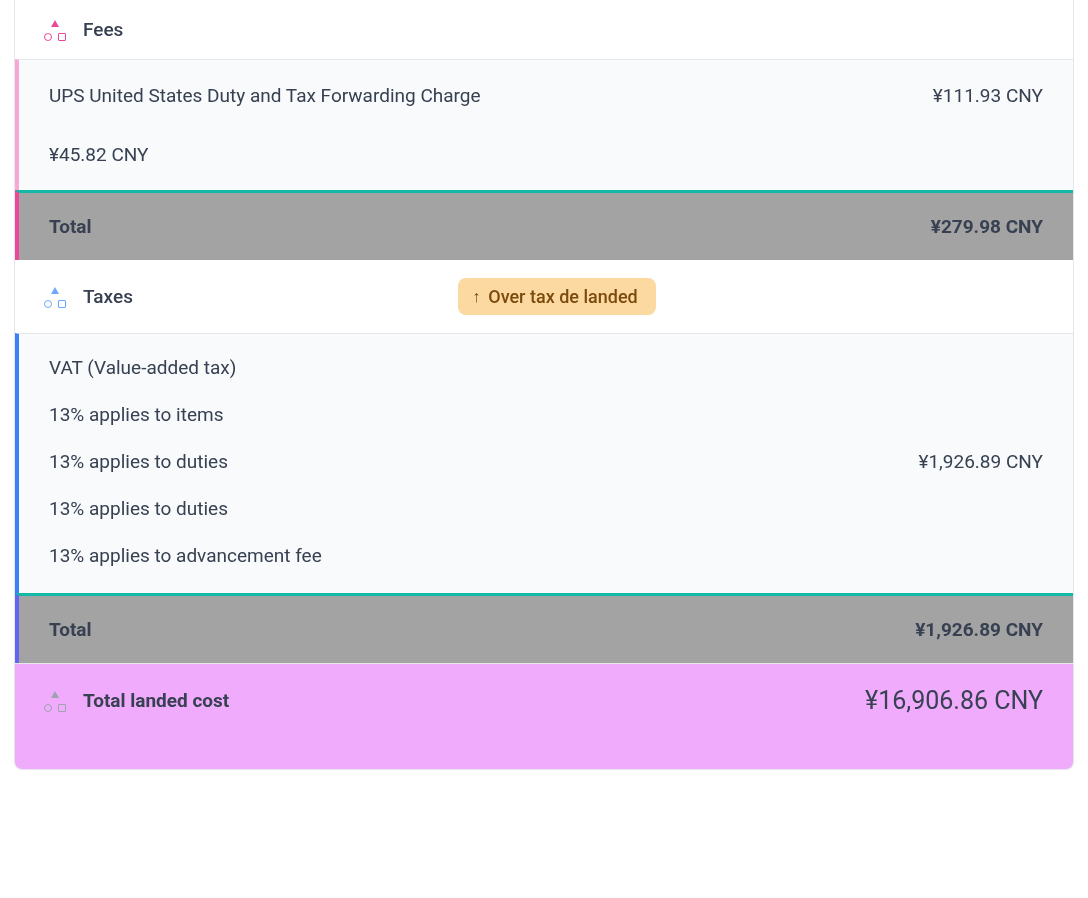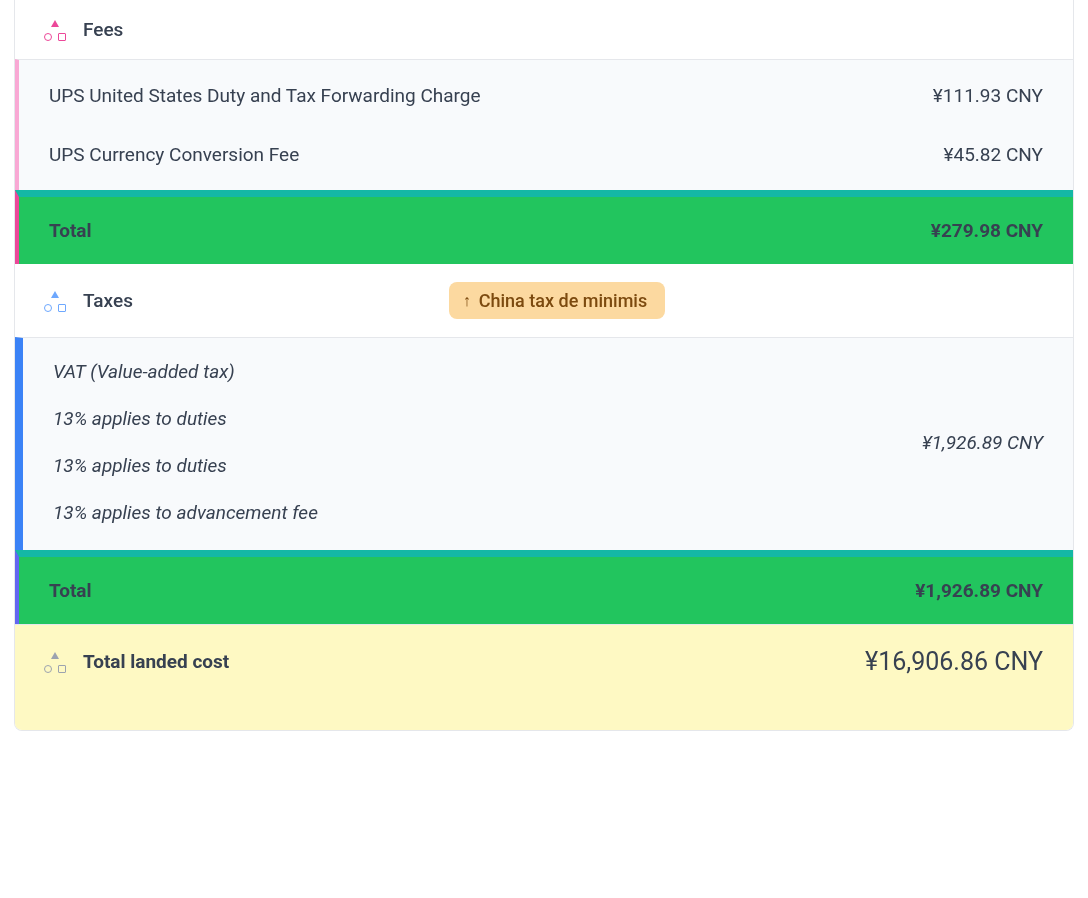--- a/index.html
+++ b/index.html
@@ -56,44 +56,43 @@
       font-weight: 700;
     }
     .line-items {
       background: #f8fafc;
       border-top: 1px solid #e5e7eb;
     }
     .line-items.pink {
       border-left: 4px solid #f9a8d4;
     }
     .line-items.blue {
-      border-left: 8px solid #3b82f6;
-      font-style: italic;
+      border-left: 4px solid #3b82f6;
     }
     .line-item {
       display: flex;
       justify-content: space-between;
       align-items: center;
       padding: 24px 30px;
       font-size: 19px;
       color: #374151;
     }
     .line-item + .line-item {
       padding-top: 12px;
     }
     .line-item-name {
       font-weight: 400;
     }
     .line-item-value {
       font-weight: 400;
       color: #374151;
     }
     .total-row {
-      background: #22c55e;
-      border-top: 7px solid #14b8a6;
+      background: #a3a3a3;
+      border-top: 3px solid #14b8a6;
       display: flex;
       justify-content: space-between;
       align-items: center;
       padding: 22px 30px;
       font-size: 19px;
       font-weight: 700;
       color: #374151;
     }
     .total-row.pink {
       border-left: 4px solid #ec4899;
@@ -114,21 +113,21 @@
       flex-direction: column;
       gap: 24px;
     }
     .vat-amount {
       font-weight: 400;
     }
     .landed-row {
       display: flex;
       justify-content: space-between;
       padding: 22px 30px 54px 30px;
-      background: #fef9c3;
+      background: #f0abfc;
       border-top: 1px solid #e5e7eb;
       gap: 27px;
     }
     .landed-left {
       display: flex;
       align-items: center;
       gap: 18px;
     }
     .landed-title {
       font-size: 19px;
@@ -192,47 +191,47 @@
     </span>
     <span class="header-title">Fees</span>
   </div>
 
   <div class="line-items pink">
     <div class="line-item">
       <span class="line-item-name">UPS United States Duty and Tax Forwarding Charge</span>
       <span class="line-item-value">¥111.93 CNY</span>
     </div>
     <div class="line-item">
-      <span class="line-item-name">UPS Currency Conversion Fee</span>
       <span class="line-item-value">¥45.82 CNY</span>
     </div>
   </div>
 
   <div class="total-row pink">
     <span>Total</span>
     <span>¥279.98 CNY</span>
   </div>
 
   <div class="section-header with-badge">
     <span class="hier-icon hier-blue">
       <span class="tri"></span>
         <span class="circ"></span>
         <span class="sq"></span>
     </span>
     <span class="header-title">Taxes</span>
     <span class="badge">
       <span class="arrow">↑</span>
-      <span>China tax de minimis</span>
+      <span>Over tax de landed</span>
     </span>
   </div>
 
   <div class="line-items blue">
     <div class="vat-block">
       <div class="vat-lines">
         <div>VAT (Value-added tax)</div>
+        <div>13% applies to items</div>
         <div>13% applies to duties</div>
         <div>13% applies to duties</div>
         <div>13% applies to advancement fee</div>
       </div>
       <div class="vat-amount">¥1,926.89 CNY</div>
     </div>
   </div>
 
   <div class="total-row blue">
     <span>Total</span>

